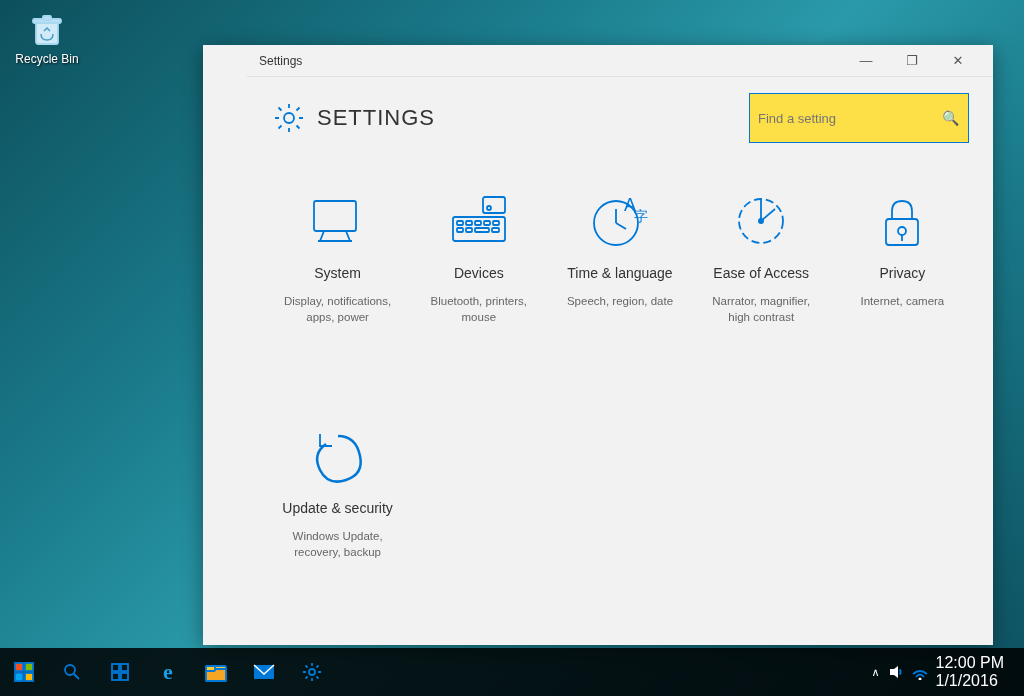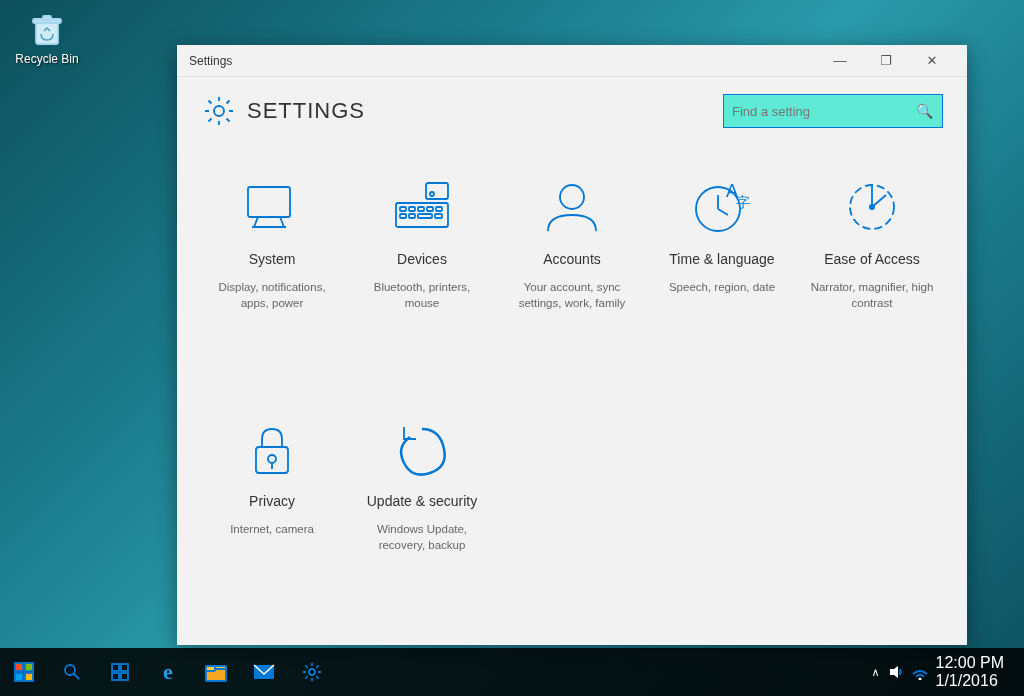--- a/index.html
+++ b/index.html
@@ -104,27 +104,28 @@
       padding-right: 8px;
       color: white;
       font-size: 12px;
       gap: 8px;
     }
 
     
     .settings-window {
       position: absolute;
       top: 45px;
-      left: 177px;
+      left: 203px;
       width: 790px;
       height: 600px;
       background: #f2f2f2;
       box-shadow: 0 4px 20px rgba(0,0,0,0.4);
       display: flex;
       flex-direction: column;
+      padding-left: 44px;
     }
     .title-bar {
       height: 32px;
       background: #f2f2f2;
       display: flex;
       align-items: center;
       padding: 0 12px;
       border-bottom: 1px solid #e0e0e0;
     }
     .title-bar-title {
@@ -170,23 +171,23 @@
     .settings-title-text {
       font-size: 22px;
       font-weight: 300;
       color: #333;
       letter-spacing: 1px;
     }
     .search-box {
       display: flex;
       align-items: center;
       border: 1.5px solid #0078d7;
-      background: #5eead4;
+      background: #fde047;
       width: 220px;
-      height: 34px;
+      height: 50px;
       padding: 0 8px;
     }
     .search-input {
       border: none;
       outline: none;
       background: transparent;
       font-size: 13px;
       color: #333;
       flex: 1;
     }
@@ -317,30 +318,20 @@
             <rect x="36" y="8" width="22" height="16" rx="2"></rect>
             <circle cx="42" cy="19" r="2"></circle>
           </svg>
         </div>
         <div class="setting-name">Devices</div>
         <div class="setting-desc">Bluetooth, printers, mouse</div>
       </div>
 
 
 
-      <div class="setting-item">
-        <div class="setting-icon">
-          <svg viewBox="0 0 64 64" width="64" height="64">
-            <circle cx="32" cy="22" r="12"></circle>
-            <path d="M8 56 Q8 40 32 40 Q56 40 56 56"></path>
-          </svg>
-        </div>
-        <div class="setting-name">Accounts</div>
-        <div class="setting-desc">Your account, sync settings, work, family</div>
-      </div>
 
       <div class="setting-item">
         <div class="setting-icon">
           <svg viewBox="0 0 64 64" width="64" height="64">
 
             <circle cx="28" cy="34" r="22"></circle>
             <line x1="28" y1="20" x2="28" y2="34"></line>
             <line x1="28" y1="34" x2="38" y2="40"></line>
 
             <text x="36" y="22" font-size="18" fill="#0078d7" stroke="none" font-family="Arial">A</text>

